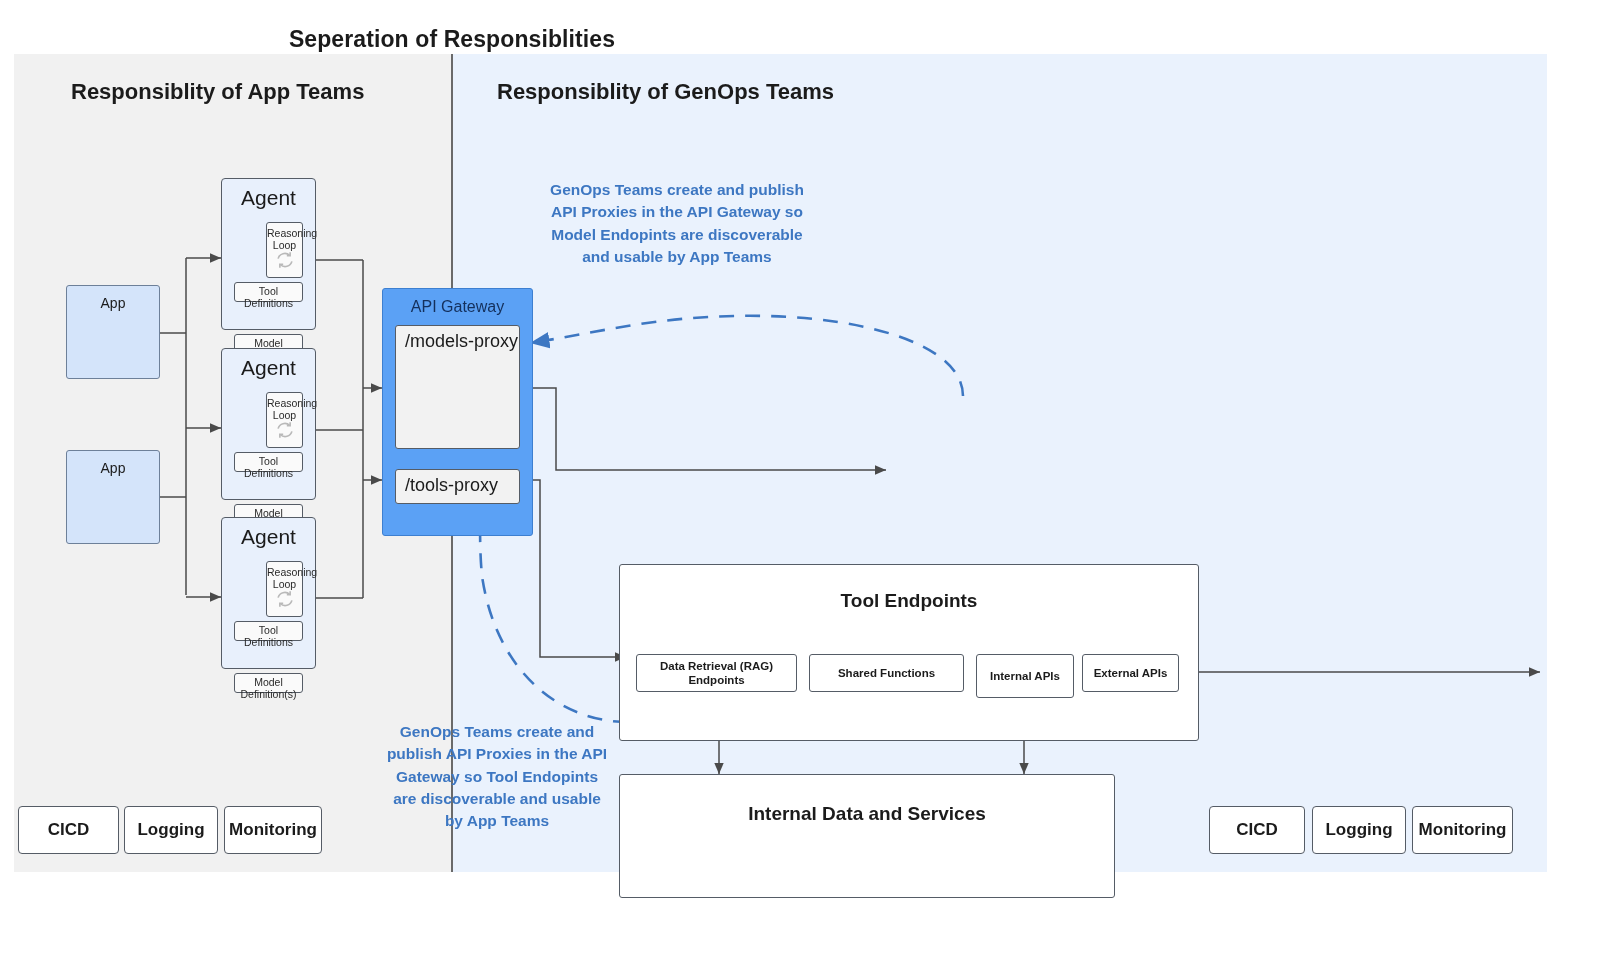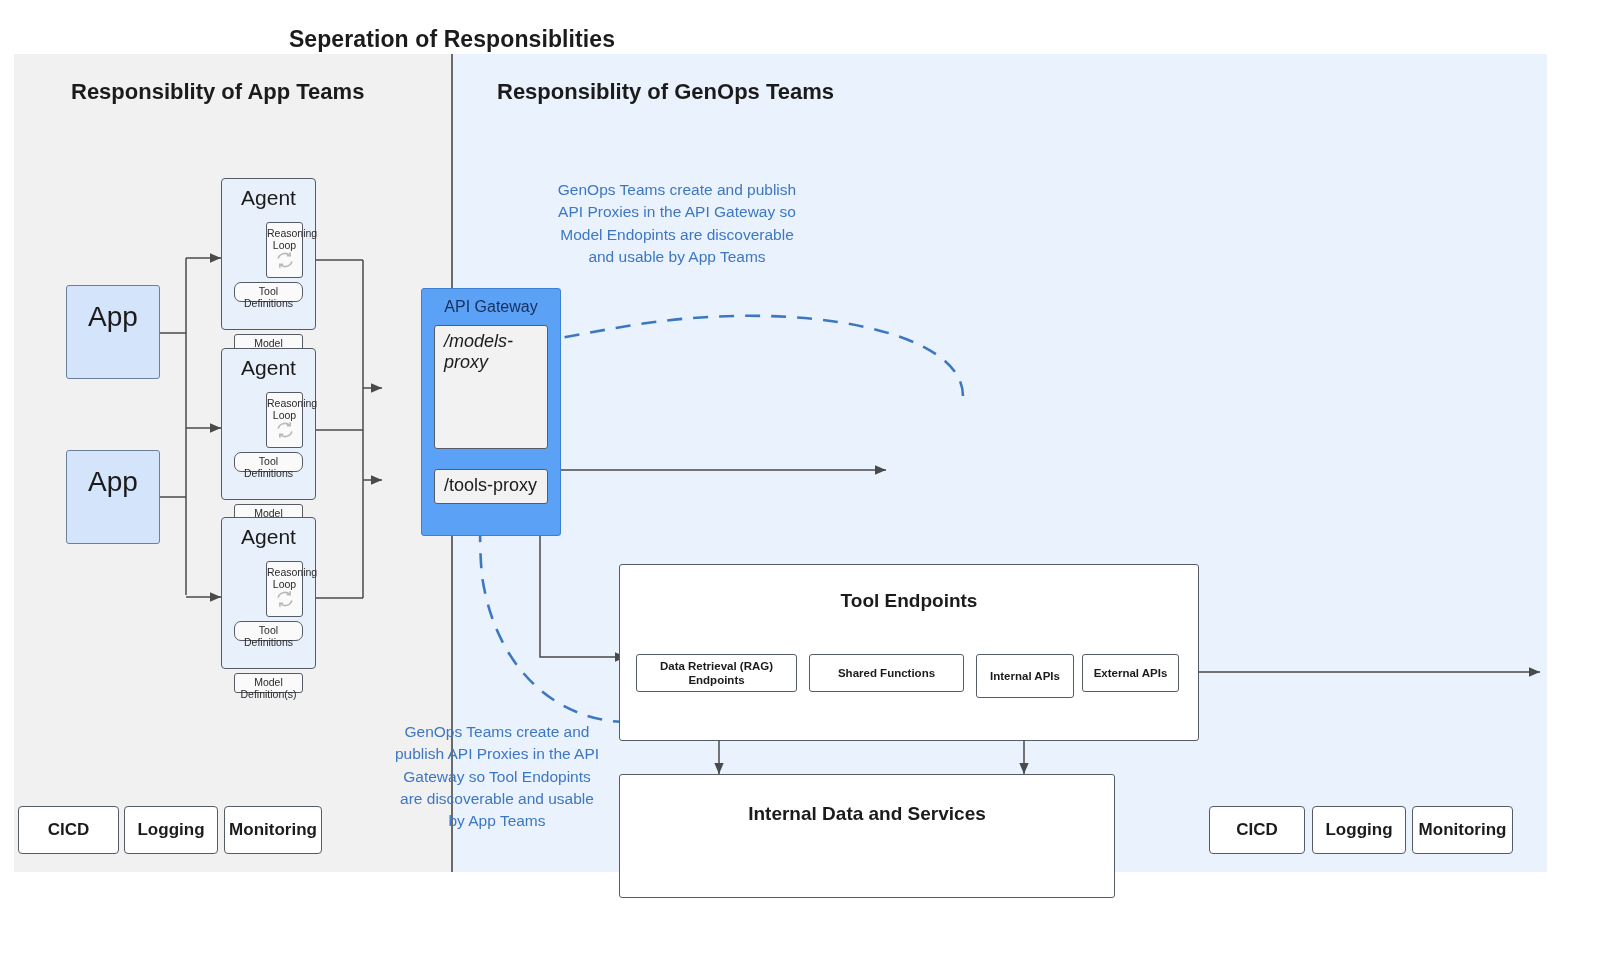--- a/index.html
+++ b/index.html
@@ -78,22 +78,21 @@
     color: #1b1b1b;
   }
   
   .app-box {
     background: #d4e4fa;
     border: 1.4px solid #6d8099;
     border-radius: 3px;
   }
   .app-box .box-label {
     top: 9px;
-    font-size: 28px;
-    margin-top: 6px;
+    font-size: 14px;
   }
   
   .agent-box {
     background: #e8f0fc;
     border: 1.4px solid #555c66;
     border-radius: 4px;
   }
   .agent-title {
     position: absolute;
     left: 0; right: 0; top: 7px;
@@ -132,21 +131,21 @@
     border: 1.4px solid #555c66;
     border-radius: 3px;
   }
   .small-row span {
     position: absolute;
     left: 0; right: 0; top: 2px;
     text-align: center;
     font-size: 10.5px;
     color: #2a2a2a;
   }
-  .row-tools  { top: 103px; border-radius: 7px; }
+  .row-tools  { top: 103px; }
   .row-models { top: 125px; margin-top: 30px; }
 
   
   #api-gateway {
     background: #5ba1f5;
     border: 1.4px solid #3d7fd0;
     border-radius: 3px;
   }
   #api-gateway-title {
     position: absolute;
@@ -161,21 +160,21 @@
     background: #f2f2f2;
     border: 1.4px solid #555c66;
     border-radius: 3px;
   }
   .proxy-box span {
     position: absolute;
     left: 9px; top: 5px;
     font-size: 18px;
     color: #1b1b1b;
   }
-  #models-proxy { top: 36px; height: 122px; font-style: italic; }
+  #models-proxy { top: 36px; height: 122px; }
   #tools-proxy  { top: 180px; height: 33px; }
 
   
   .big-box-title {
     position: absolute;
     left: 0; right: 0;
     text-align: center;
     font-size: 19px;
     font-weight: bold;
     color: #1b1b1b;
@@ -207,21 +206,21 @@
     font-size: 17px;
     font-weight: bold;
     color: #1b1b1b;
     box-sizing: border-box;
   }
   
   .annotation {
     position: absolute;
     color: #3d77c2;
     font-size: 15.5px;
-    font-weight: normal;
+    font-weight: bold;
     line-height: 1.44;
     text-align: center;
     white-space: pre-line;
   }
   #svg-layer {
     position: absolute;
     left: 0; top: 0;
     width: 1600px; height: 978px;
     pointer-events: none;
   }
@@ -350,21 +349,21 @@
       </svg>
     </div>
     <div class="small-row row-tools">
       <span>Tool Definitions</span>
     </div>
     <div class="small-row row-models">
       <span>Model Definition(s)</span>
     </div>
   </div>
 
-  <div class="box" id="api-gateway" style="left:382px; top:288px; width:140px; height:248px;margin-left:39px;">
+  <div class="box" id="api-gateway" style="left:382px; top:288px; width:151px; height:248px;">
     <div id="api-gateway-title">API Gateway</div>
     <div class="proxy-box" id="models-proxy">
       <span>/models-proxy</span>
     </div>
     <div class="proxy-box" id="tools-proxy">
       <span>/tools-proxy</span>
     </div>
   </div>
 
 

